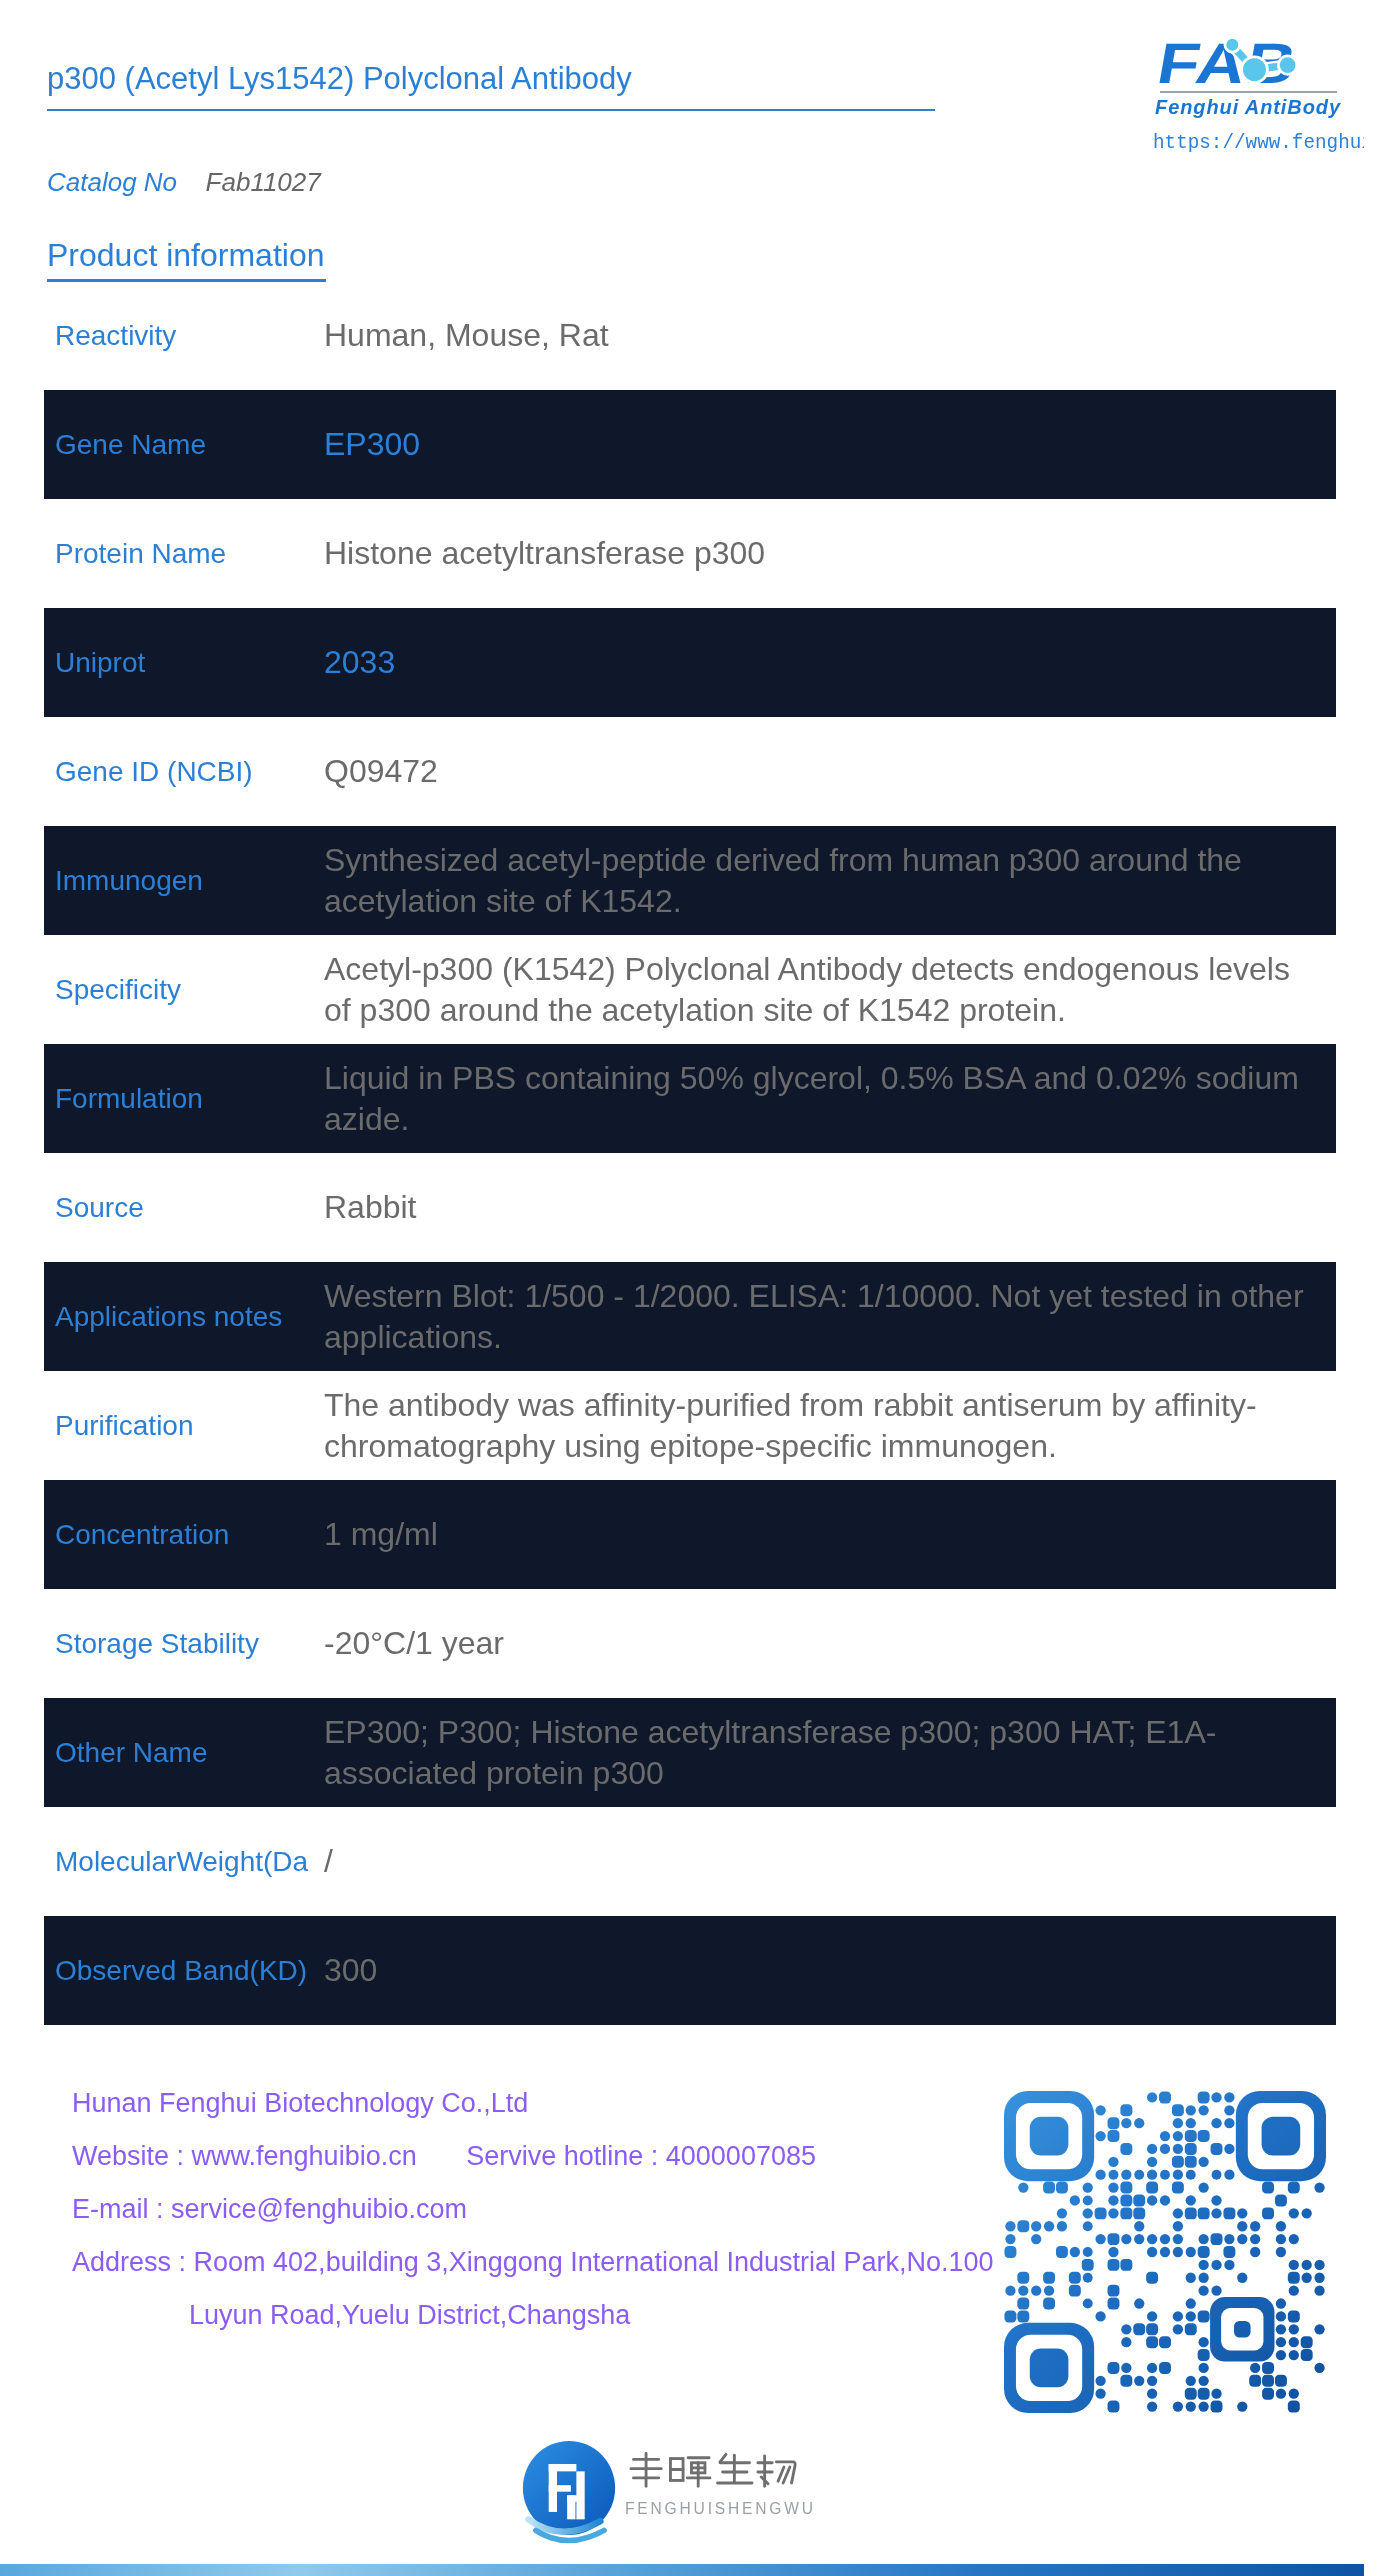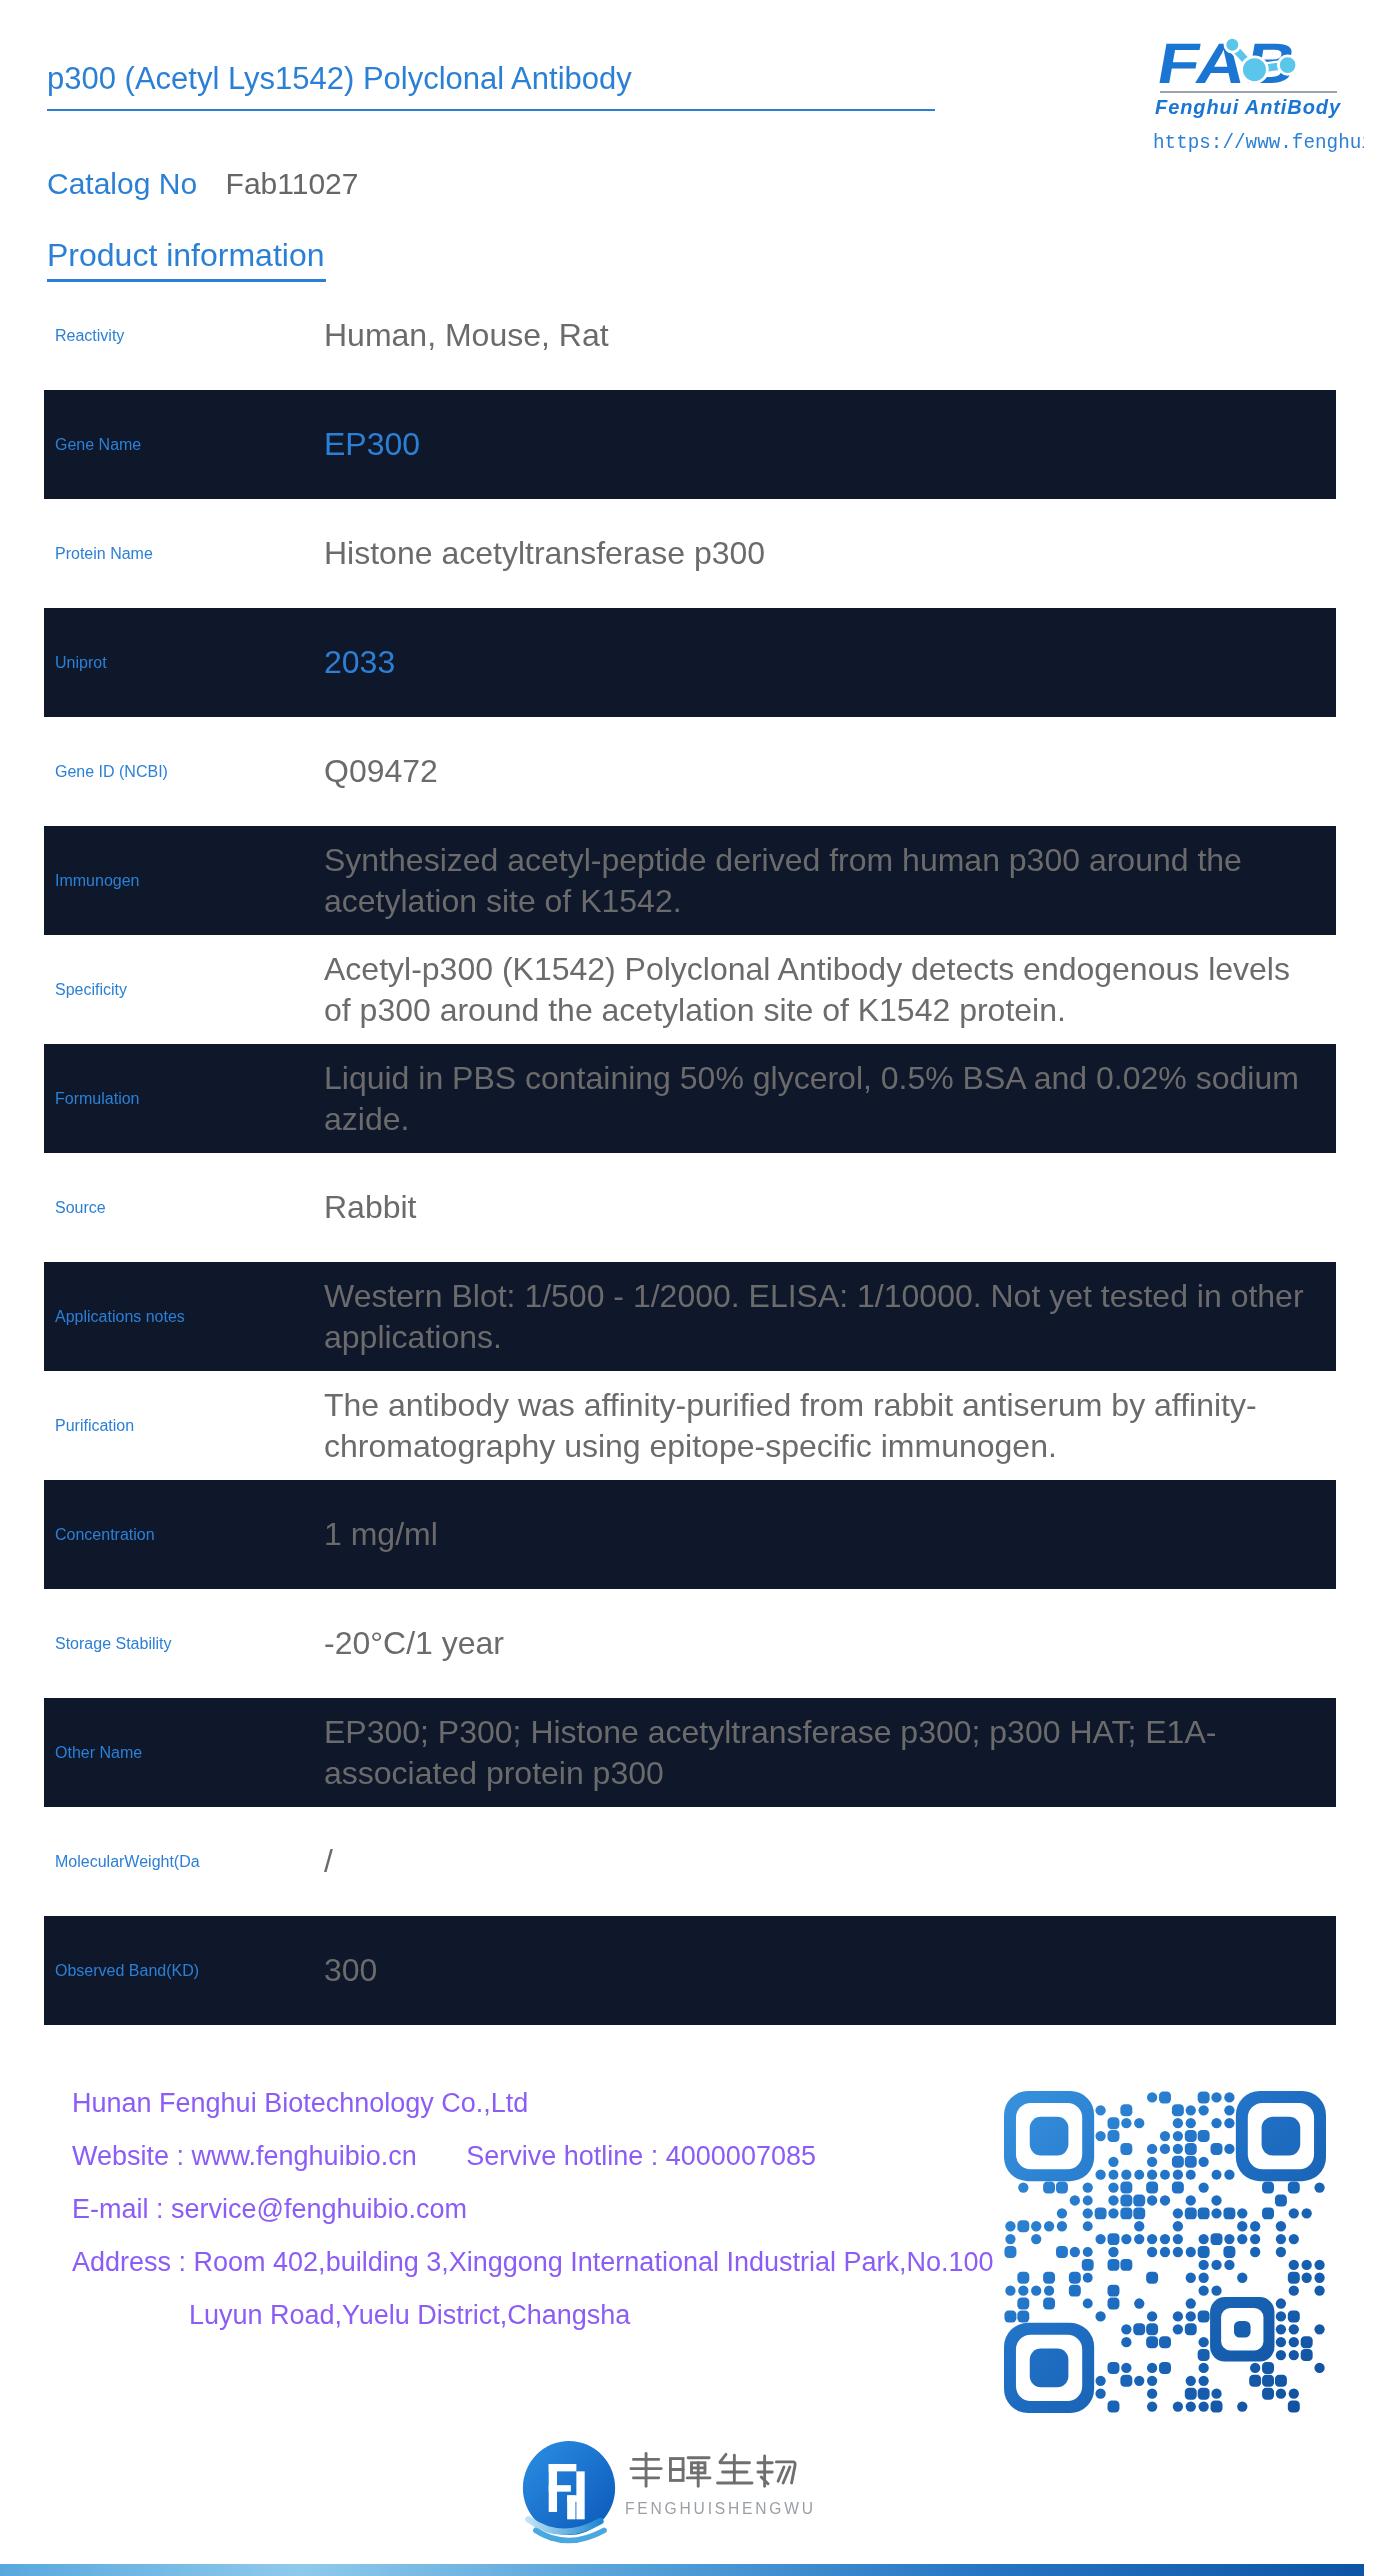--- a/index.html
+++ b/index.html
@@ -9,33 +9,33 @@
   
   .doc-title{position:absolute;left:47px;top:61px;font-size:31px;color:#2b80d6;font-weight:400;}
   .title-rule{position:absolute;left:47px;top:109px;width:888px;height:1.8px;background:#2b80d6;}
 
   .fab-logo{position:absolute;left:1153px;top:31px;width:190px;text-align:center;}
   .fab-mark{display:block;margin:0 auto;}
   .logo-line{width:177px;height:1.8px;background:#9aa3ab;margin:0.9px auto 3.7px auto;}
   .logo-sub{font-size:20px;font-weight:bold;font-style:italic;color:#1a76d2;letter-spacing:0.9px;white-space:nowrap;}
   .logo-url{font-size:19.3px;color:#2e80d5;margin-top:13px;white-space:nowrap;font-family:Liberation Mono, monospace;}
 
-  .catalog{position:absolute;left:47px;top:167px;font-size:30px;display:flex;align-items:flex-start;}
+  .catalog{position:absolute;left:47px;top:167px;font-size:26px;display:flex;align-items:flex-start;font-style:italic;}
   .catalog-label{color:#2b80d6;}
   .catalog-value{color:#666;margin-left:28.5px;}
 
   .section-heading{position:absolute;left:47px;top:237px;font-size:32px;color:#2b80d6;}
   .heading-rule{position:absolute;left:47px;top:279px;width:279px;height:2.8px;background:#2b80d6;}
 
   
   .product-table{position:absolute;left:44px;top:281px;width:1292px;}
   .trow{min-height:109px;display:flex;align-items:center;box-sizing:border-box;
         padding:9.2px 22px 9.2px 11px;}
   .trow.shaded{background:#0f172a;}
-  .row-label{flex:0 0 269px;width:269px;color:#2b80d6;font-size:16px;line-height:31px;}
+  .row-label{flex:0 0 269px;width:269px;color:#2b80d6;font-size:28px;line-height:31px;}
   .row-value{flex:1;color:#6b6b6b;font-size:32px;line-height:41px;}
   .row-value.link{color:#2b80d6;}
 
   
   .footer-contact{position:absolute;left:72px;top:2077px;color:#8b5cf6;font-size:27px;}
   .fline{height:53px;line-height:53px;white-space:nowrap;}
   .hotline{margin-left:42px;}
   .addr2{padding-left:117px;}
 
   .qr-box{position:absolute;left:1003px;top:2091px;width:324px;height:322px;}

